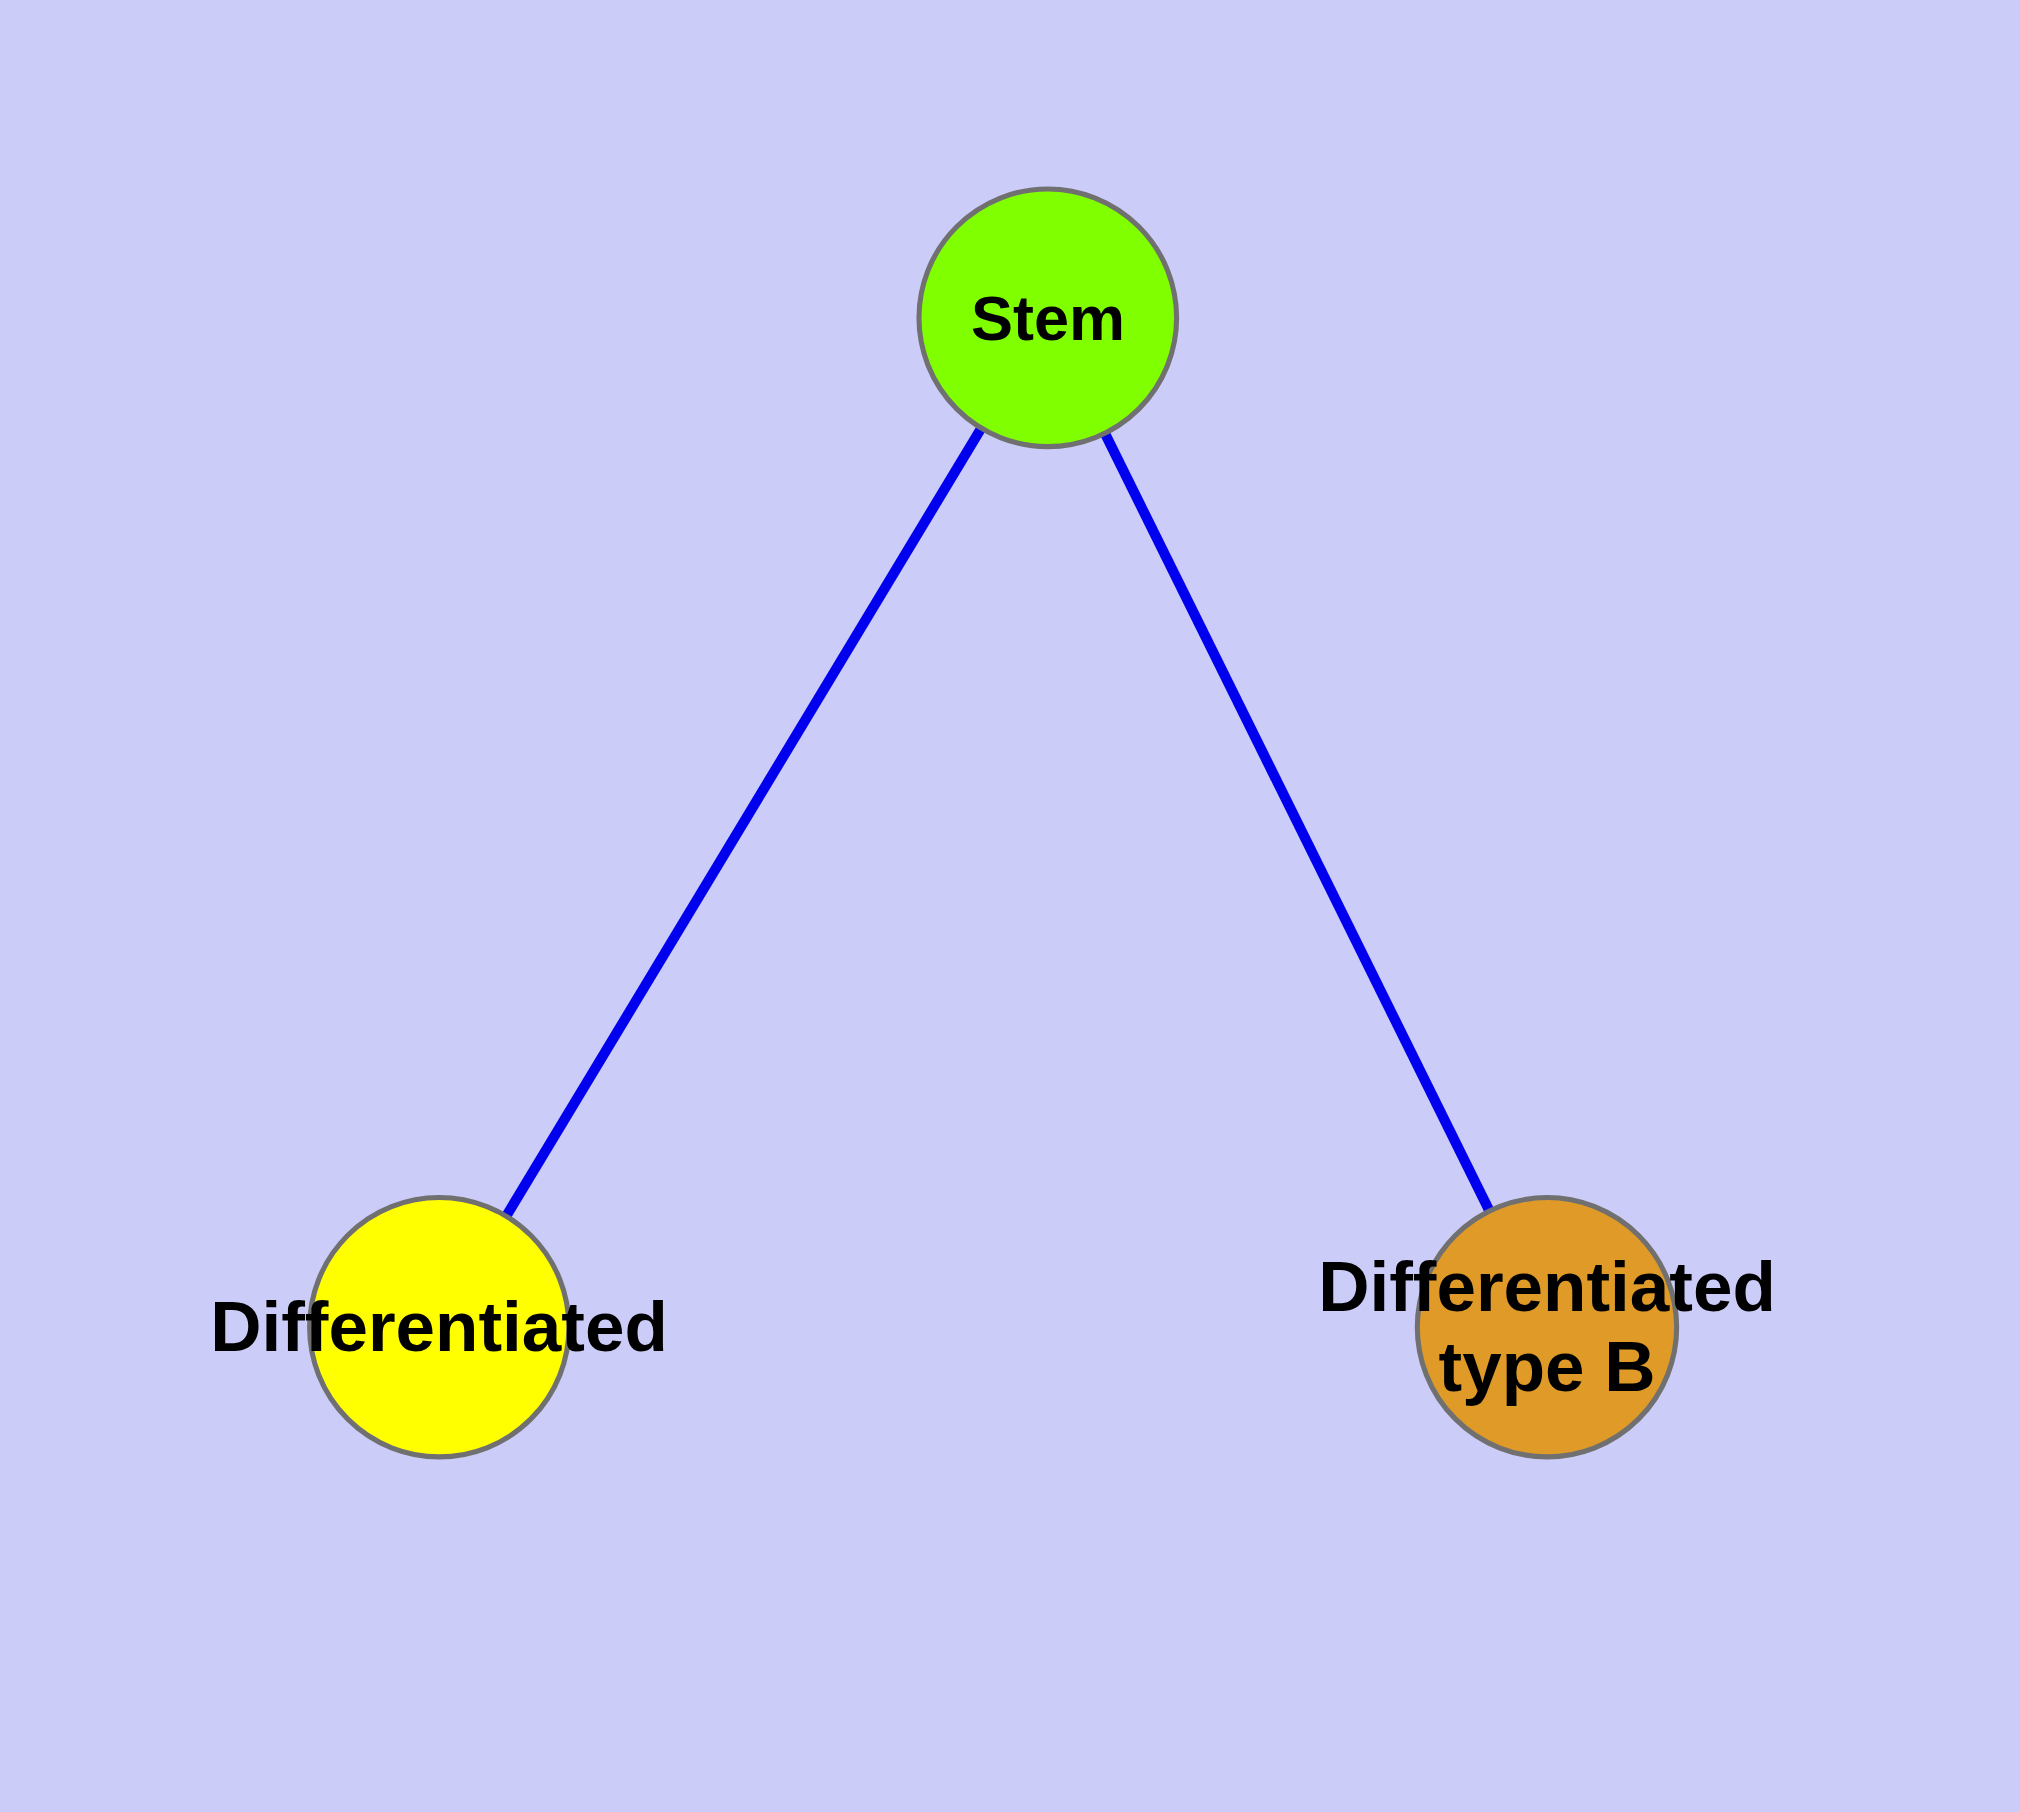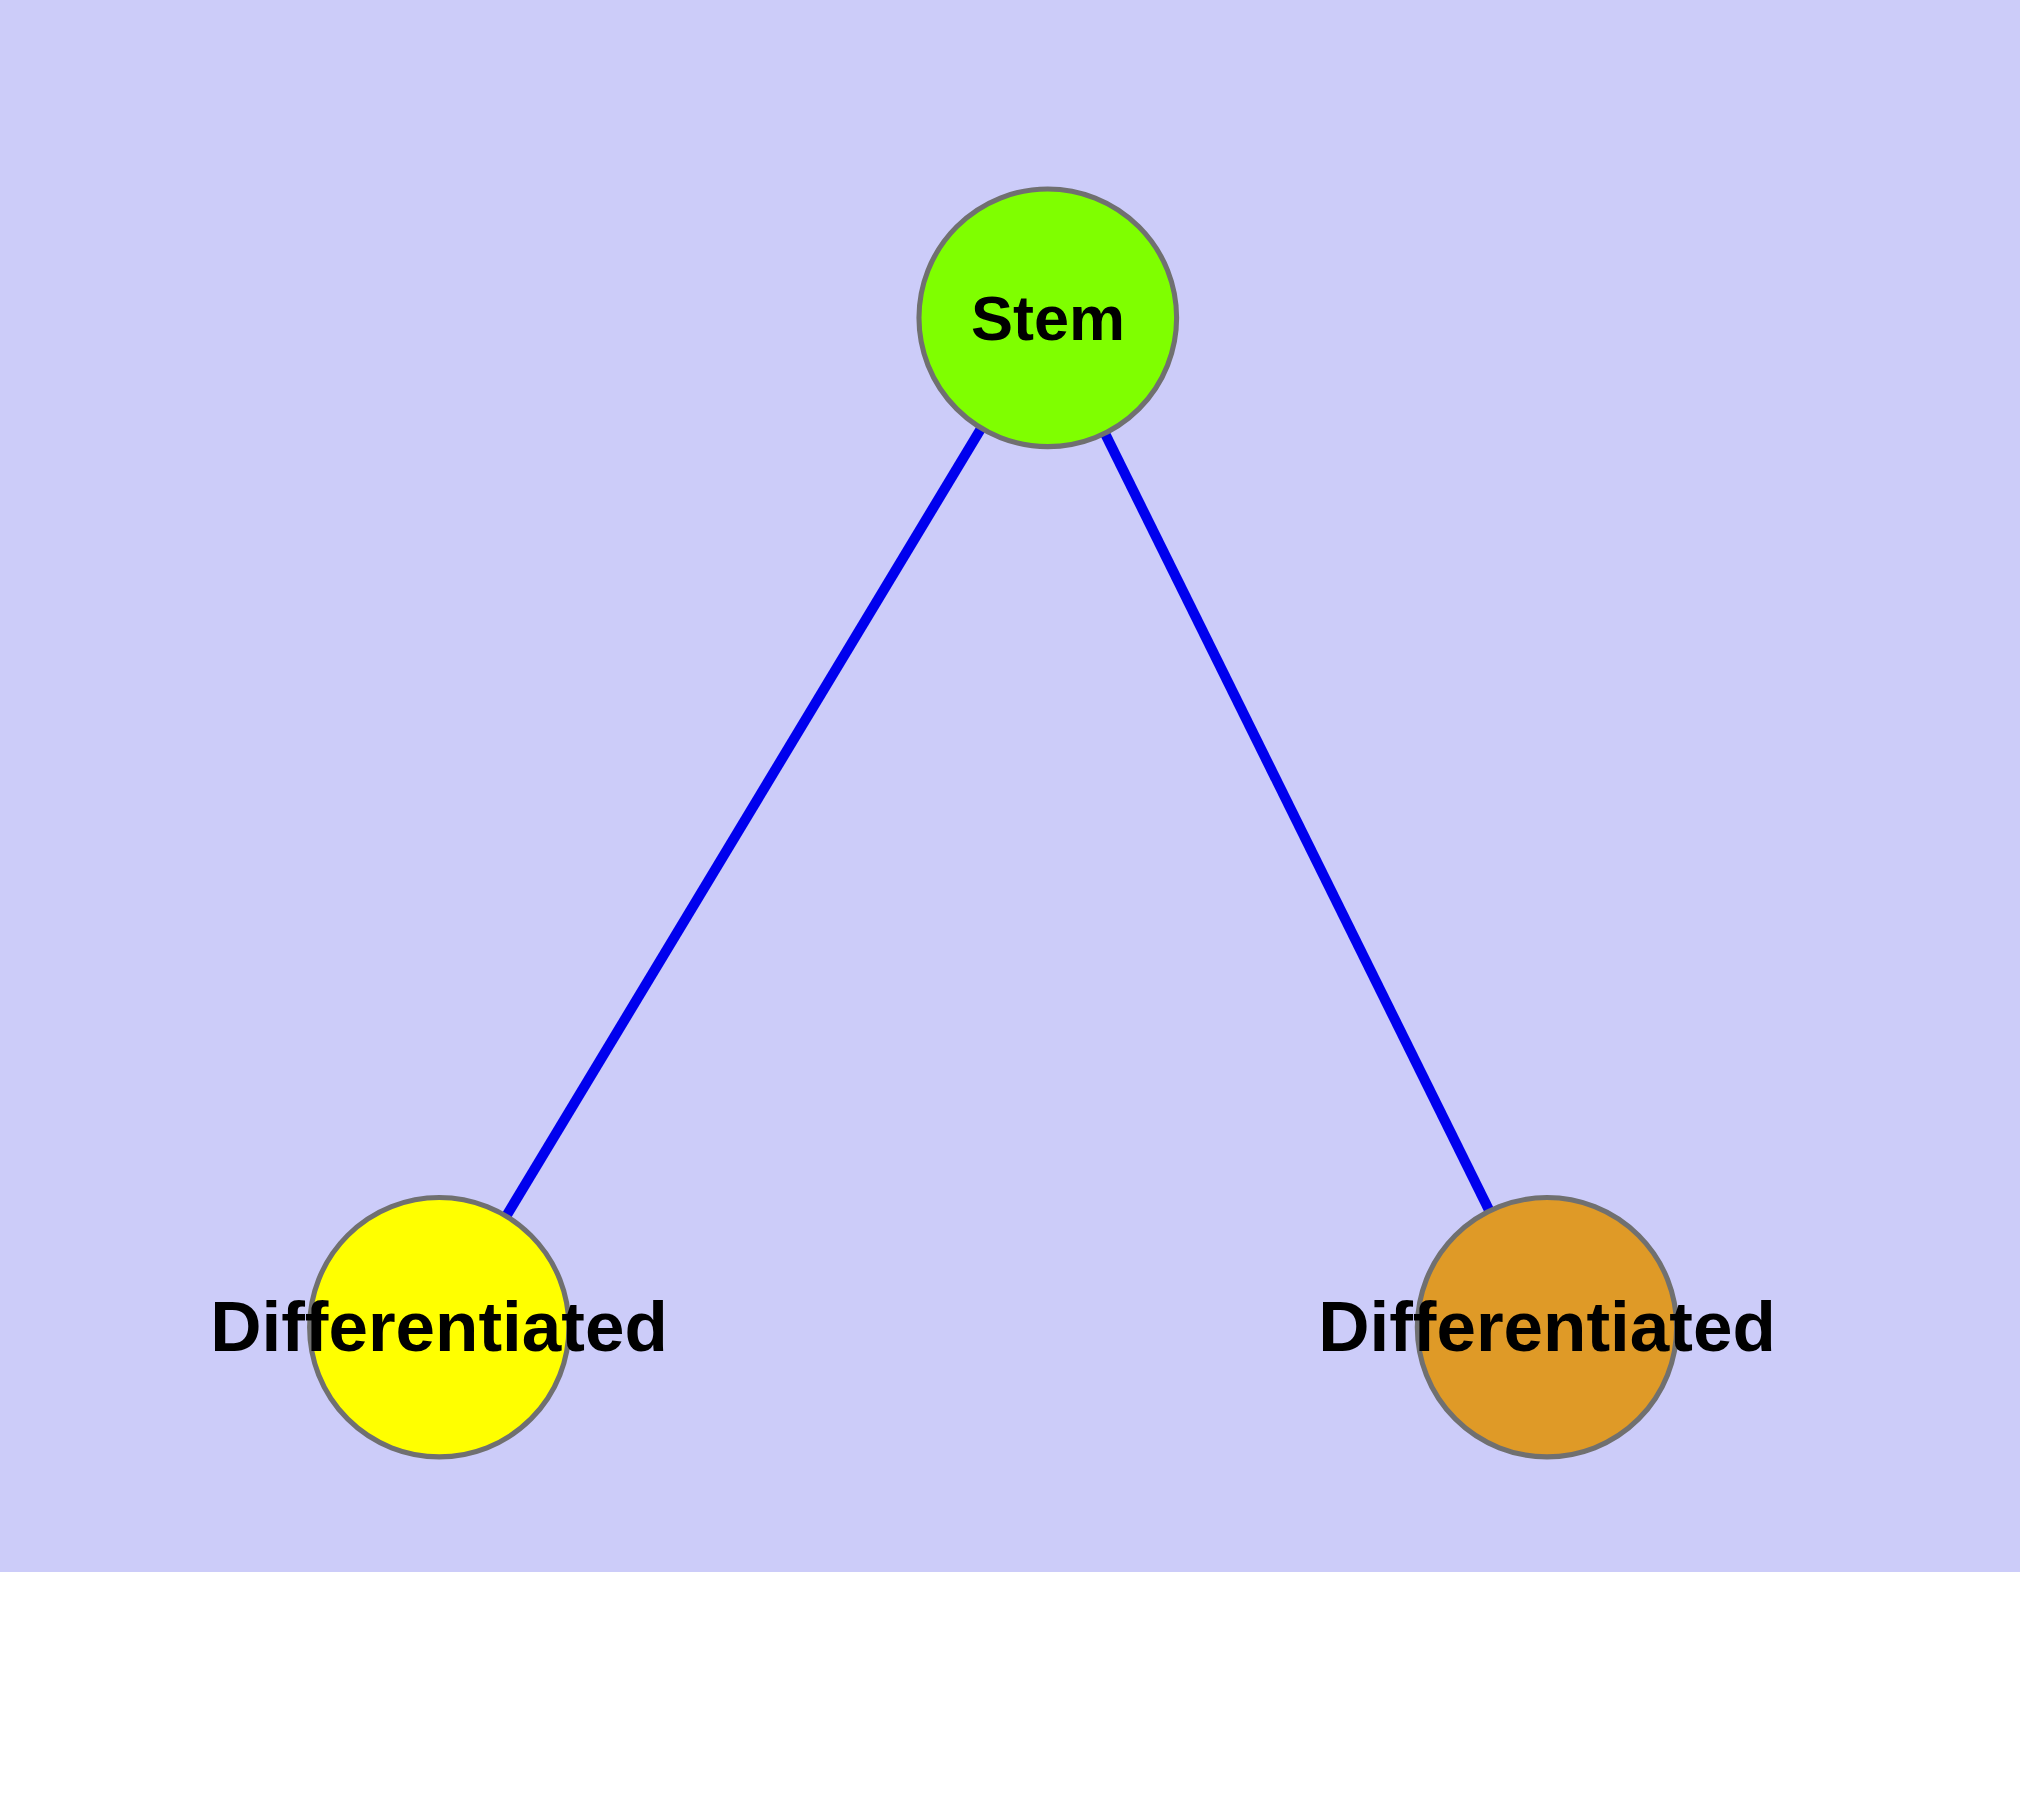--- a/index.html
+++ b/index.html
@@ -42,36 +42,36 @@
   .node-label.single {
     font-size: 63px;
   }
   .node-label.double {
     font-size: 71px;
   }
 </style>
 </head>
 <body>
 
-<div id="canvas" style="width: 2021px; height: 1572px;">
+<div id="canvas" style="width: 2021px; height: 1812px;">
 
   <div id="graph-background" style="background: rgb(204, 204, 249);"></div>
 
   <svg id="graph-svg" viewBox="0 0 2384 2138" style="width: 2021px; height: 1812px;">
     <g id="edges-layer">
         <line x1="1236" y1="375" x2="518" y2="1566" stroke="#0000ee" stroke-width="12" stroke-linecap="butt"></line>
         <line x1="1236" y1="375" x2="1825" y2="1566" stroke="#0000ee" stroke-width="12" stroke-linecap="butt"></line>
       </g>
     <g id="nodes-layer">
         <circle cx="1236" cy="375" r="152" fill="#7fff00" stroke="#707070" stroke-width="6"></circle>
         <circle cx="518" cy="1566" r="153" fill="#ffff00" stroke="#707070" stroke-width="6"></circle>
         <circle cx="1825" cy="1566" r="153" fill="#df9a27" stroke="#707070" stroke-width="6"></circle>
       </g>
   </svg>
 
   <div id="labels-layer">
       <div class="node-label single" style="left: 1048px; top: 318px;"><span style="display: block;">Stem</span></div>
       <div class="node-label double" style="left: 439px; top: 1327px;"><span style="display: block;">Differentiated</span></div>
-      <div class="node-label double" style="left: 1547px; top: 1327px;"><span style="display: block;">Differentiated</span></div>
+      <div class="node-label double" style="left: 1547px; top: 1327px;"><span style="display: block;">Differentiated</span><span style="display: block;">type B</span></div>
     </div>
 
 </div>
 
 
 </body></html>

